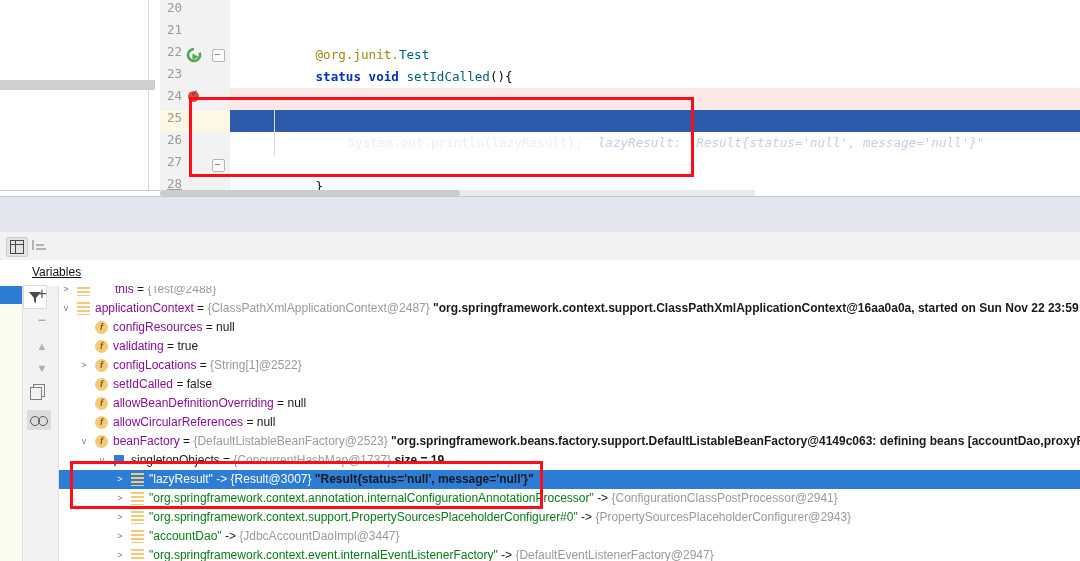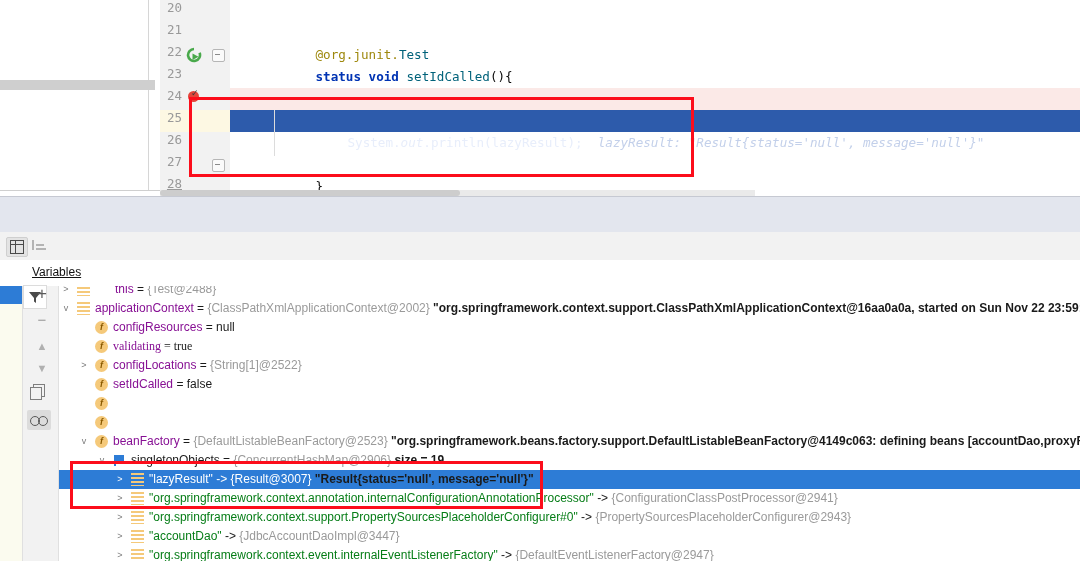--- a/index.html
+++ b/index.html
@@ -263,36 +263,36 @@
       <span class="vname">this</span>
       <span class="veq"> = </span><span class="vgray">{Test@2488}</span>
     </span>
   </div>
 
   <div class="vrow" style="top:13px;">
     <span class="arrow" style="left:1px;top:0;">v</span>
     <span class="vicon ic-obj" style="left:18px;"></span>
     <span class="abs" style="left:36px;top:0;">
       <span class="vname">applicationContext</span>
-      <span class="veq"> = </span><span class="vgray">{ClassPathXmlApplicationContext@2002}</span>
+      <span class="veq"> = </span><span class="vgray">{ClassPathXmlApplicationContext@2487}</span>
       <span> </span><span class="vdark">"org.springframework.context.support.ClassPathXmlApplicationContext@16aa0a0a, started on Sun Nov 22 23:59:29 CST 20</span>
     </span>
   </div>
 
   <div class="vrow" style="top:32px;">
     <span class="vicon ic-field" style="left:36px;">f</span>
     <span class="abs" style="left:54px;top:0;">
       <span class="vname">configResources</span>
       <span class="veq"> = </span><span class="vval">null</span>
     </span>
   </div>
 
   <div class="vrow" style="top:51px;">
     <span class="vicon ic-field" style="left:36px;">f</span>
-    <span class="abs" style="left:54px;top:0;font-family:Liberation Serif, serif;">
+    <span class="abs" style="left:54px;top:0;">
       <span class="vname">validating</span>
       <span class="veq"> = </span><span class="vval">true</span>
     </span>
   </div>
 
   <div class="vrow" style="top:70px;">
     <span class="arrow" style="left:19px;top:0;">&gt;</span>
     <span class="vicon ic-field" style="left:36px;">f</span>
     <span class="abs" style="left:54px;top:0;">
       <span class="vname">configLocations</span>
@@ -303,42 +303,50 @@
   <div class="vrow" style="top:89px;">
     <span class="vicon ic-field" style="left:36px;">f</span>
     <span class="abs" style="left:54px;top:0;">
       <span class="vname">setIdCalled</span>
       <span class="veq"> = </span><span class="vval">false</span>
     </span>
   </div>
 
   <div class="vrow" style="top:108px;">
     <span class="vicon ic-field" style="left:36px;">f</span>
+    <span class="abs" style="left:54px;top:0;">
+      <span class="vname">allowBeanDefinitionOverriding</span>
+      <span class="veq"> = </span><span class="vval">null</span>
+    </span>
   </div>
 
   <div class="vrow" style="top:127px;">
     <span class="vicon ic-field" style="left:36px;">f</span>
+    <span class="abs" style="left:54px;top:0;">
+      <span class="vname">allowCircularReferences</span>
+      <span class="veq"> = </span><span class="vval">null</span>
+    </span>
   </div>
 
   <div class="vrow" style="top:146px;">
     <span class="arrow" style="left:19px;top:0;">v</span>
     <span class="vicon ic-field" style="left:36px;">f</span>
     <span class="abs" style="left:54px;top:0;">
       <span class="vname">beanFactory</span>
       <span class="veq"> = </span><span class="vgray">{DefaultListableBeanFactory@2523}</span>
       <span> </span><span class="vdark">"org.springframework.beans.factory.support.DefaultListableBeanFactory@4149c063: defining beans [accountDao,proxyFactory,tran</span>
     </span>
   </div>
 
   <div class="vrow" style="top:165px;">
     <span class="arrow" style="left:37px;top:0;">v</span>
     <span class="vicon ic-flag" style="left:54px;"></span>
     <span class="abs" style="left:72px;top:0;">
       <span class="vname blk">singletonObjects</span>
-      <span class="veq"> = </span><span class="vgray">{ConcurrentHashMap@2906}</span>
+      <span class="veq"> = </span><span class="vgray">{ConcurrentHashMap@1737}</span>
       <span>  </span><span class="vdark">size = 19</span>
     </span>
   </div>
 
   <div class="vrow sel" style="top:184px;">
     <span class="arrow" style="left:55px;top:0;color:#ffffff;">&gt;</span>
     <span class="vicon ic-obj" style="left:72px;"></span>
     <span class="abs" style="left:90px;top:0;">
       <span class="vstr">"lazyResult"</span>
       <span class="veq"> </span><span class="veq">-&gt;</span><span> </span><span class="vgray">{Result@3007}</span>

